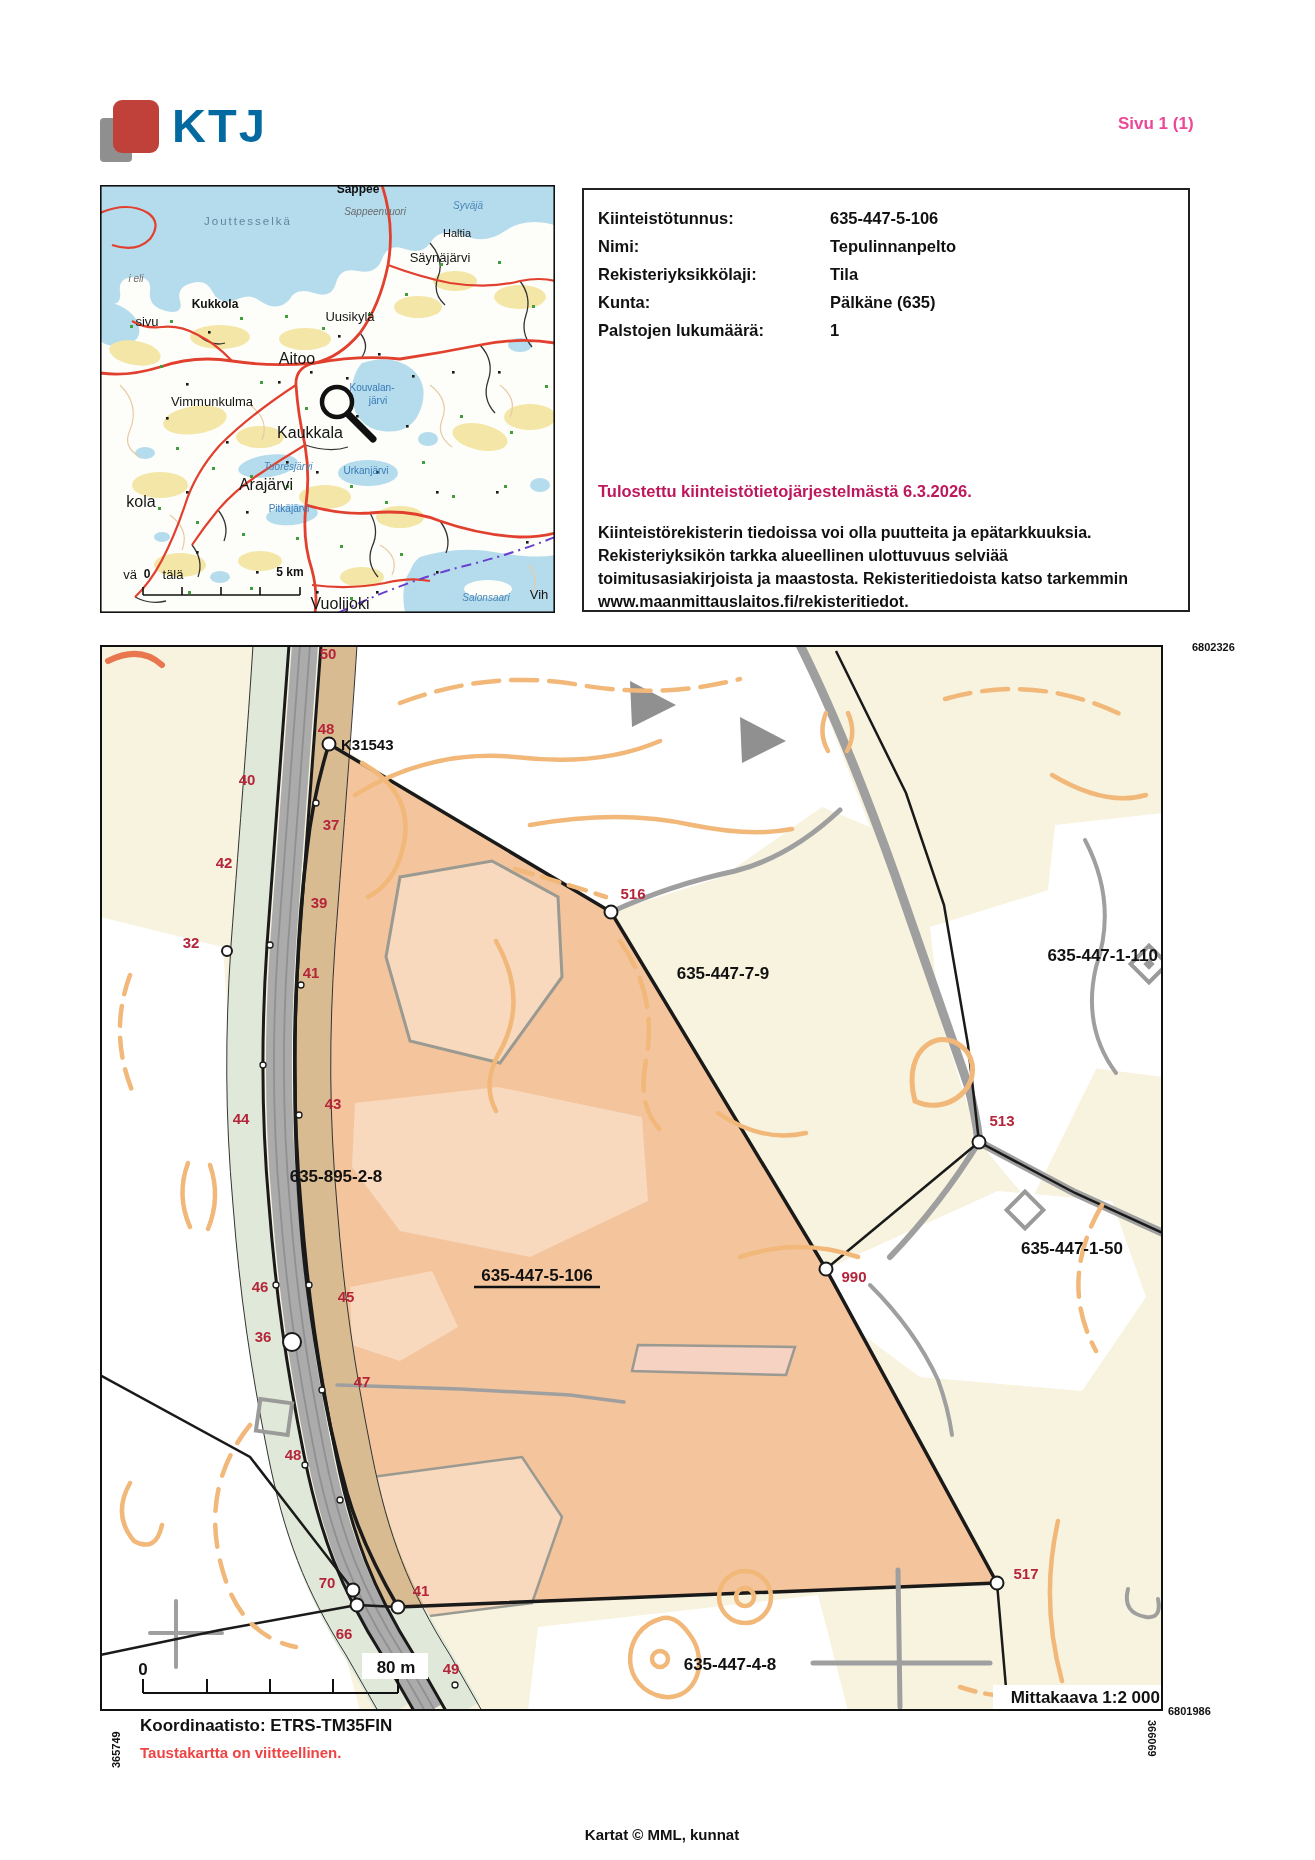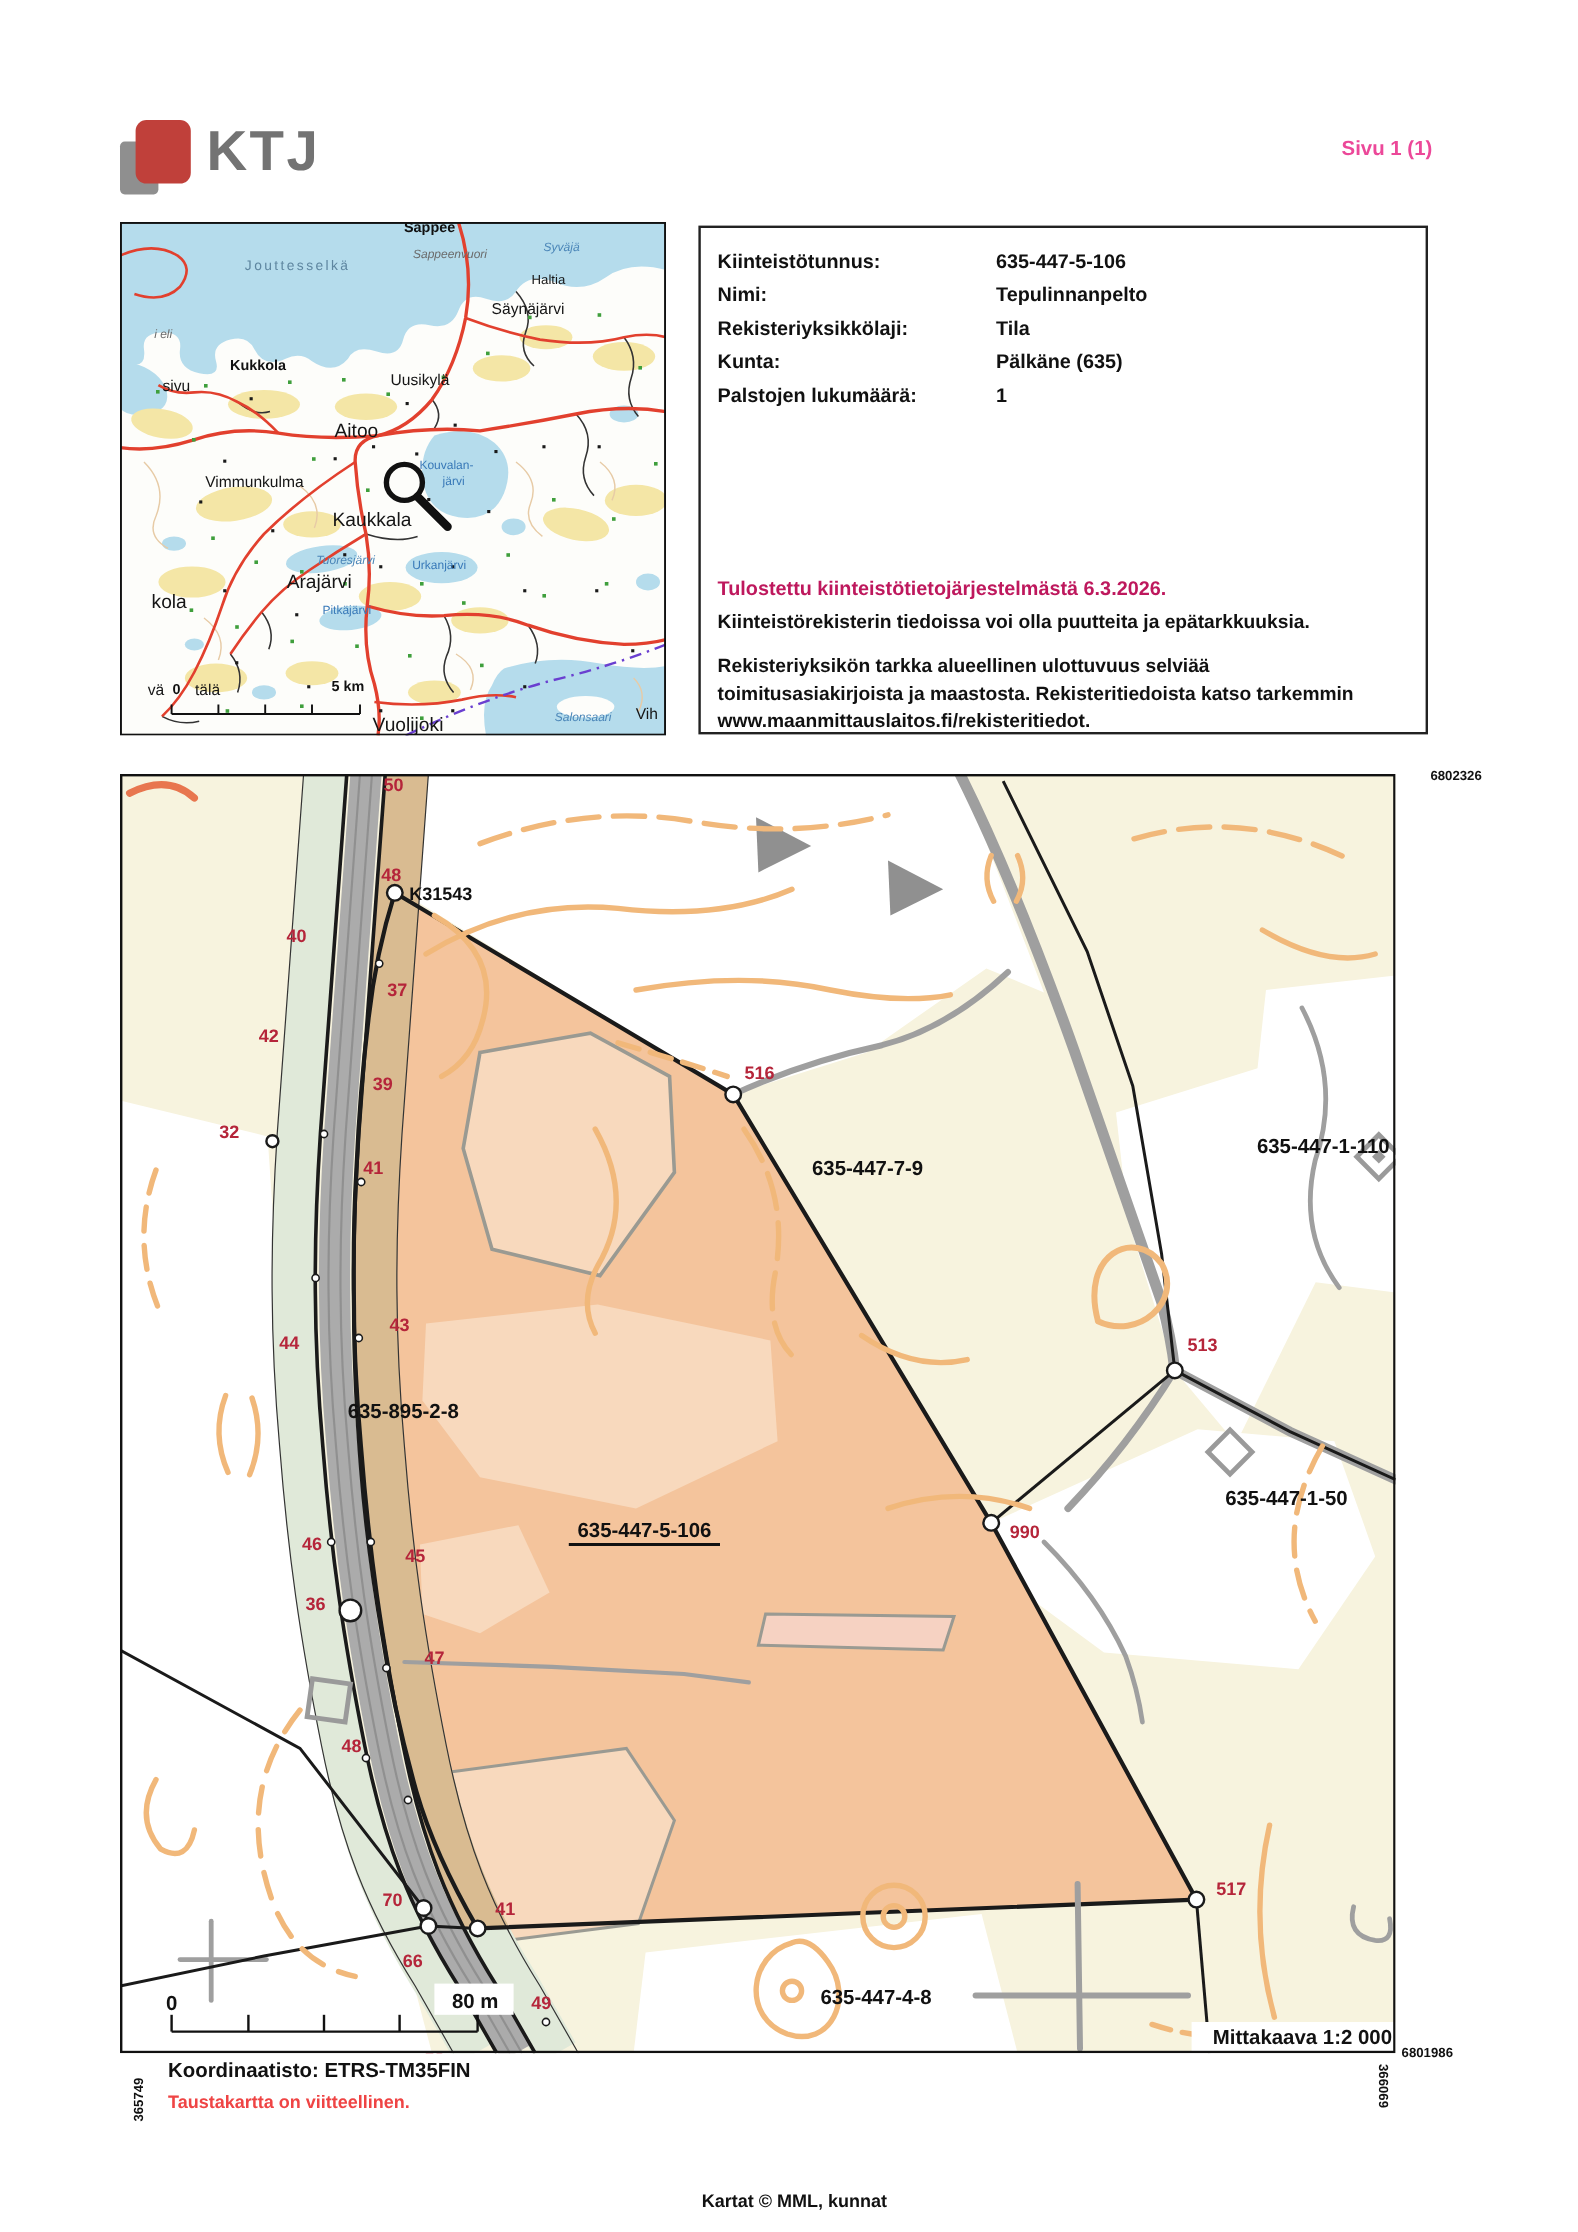--- a/index.html
+++ b/index.html
@@ -2,21 +2,21 @@
 <html><head>
 <meta charset="utf-8">
 <style>
   html,body{margin:0;padding:0;background:#ffffff;}
   body{font-family:"Liberation Sans",sans-serif;}
   #page{position:relative;width:1315px;height:1860px;background:#fff;overflow:hidden;}
   .abs{position:absolute;}
   
   #logo-shadow{left:100px;top:118px;width:32px;height:44px;background:#8f8f8f;border-radius:4px;}
   #logo-red{left:113px;top:100px;width:46px;height:53px;background:#c0403a;border-radius:9px;}
-  #logo-text{left:172px;top:98px;font-size:47px;font-weight:bold;color:#737373;letter-spacing:2px;}
+  #logo-text{left:172px;top:98px;font-size:47px;font-weight:bold;color:#0369a1;letter-spacing:2px;}
   #doc-title{left:415px;top:112px;font-size:21px;font-weight:bold;color:#111;}
   #doc-subtitle{left:415px;top:147px;font-size:20px;font-weight:bold;color:#111;}
   #page-num{left:1118px;top:114px;font-size:17px;font-weight:bold;color:#ec4899;}
   
   #info-box{left:582px;top:188px;width:604px;height:420px;border:2px solid #222;}
   .info-row{position:absolute;left:14px;font-size:16.5px;font-weight:bold;color:#111;white-space:nowrap;}
   .info-label{display:inline-block;width:232px;}
   #printed-line{position:absolute;left:14px;top:292px;font-size:16.5px;font-weight:bold;color:#be185d;}
   .disc-line{position:absolute;left:14px;font-size:16px;font-weight:bold;color:#111;white-space:nowrap;}
   
@@ -61,21 +61,21 @@
   <div class="abs" id="info-box">
     <div id="info-rows">
         <div class="info-row" style="top: 19px;"><span class="info-label">Kiinteistötunnus:</span><span>635-447-5-106</span></div>
         <div class="info-row" style="top: 47px;"><span class="info-label">Nimi:</span><span>Tepulinnanpelto</span></div>
         <div class="info-row" style="top: 75px;"><span class="info-label">Rekisteriyksikkölaji:</span><span>Tila</span></div>
         <div class="info-row" style="top: 103px;"><span class="info-label">Kunta:</span><span>Pälkäne (635)</span></div>
         <div class="info-row" style="top: 131px;"><span class="info-label">Palstojen lukumäärä:</span><span>1</span></div>
       </div>
     <div id="printed-line">Tulostettu kiinteistötietojärjestelmästä 6.3.2026.</div>
     <div id="disc-lines">
-        <div class="disc-line" style="top: 320px; text-align: right;">Kiinteistörekisterin tiedoissa voi olla puutteita ja epätarkkuuksia.</div>
+        <div class="disc-line" style="top: 334px; text-align: right;">Kiinteistörekisterin tiedoissa voi olla puutteita ja epätarkkuuksia.</div>
         <div class="disc-line" style="top: 357px;">Rekisteriyksikön tarkka alueellinen ulottuvuus selviää</div>
         <div class="disc-line" style="top: 380px;">toimitusasiakirjoista ja maastosta. Rekisteritiedoista katso tarkemmin</div>
         <div class="disc-line" style="top: 403px;">www.maanmittauslaitos.fi/rekisteritiedot.</div>
       </div>
   </div>
 
   <svg class="abs" id="overview-map" viewBox="0 0 455 428" width="455" height="428">
     <rect x="0" y="0" width="455" height="428" fill="#fdfdfa"></rect>
 
     <g>

